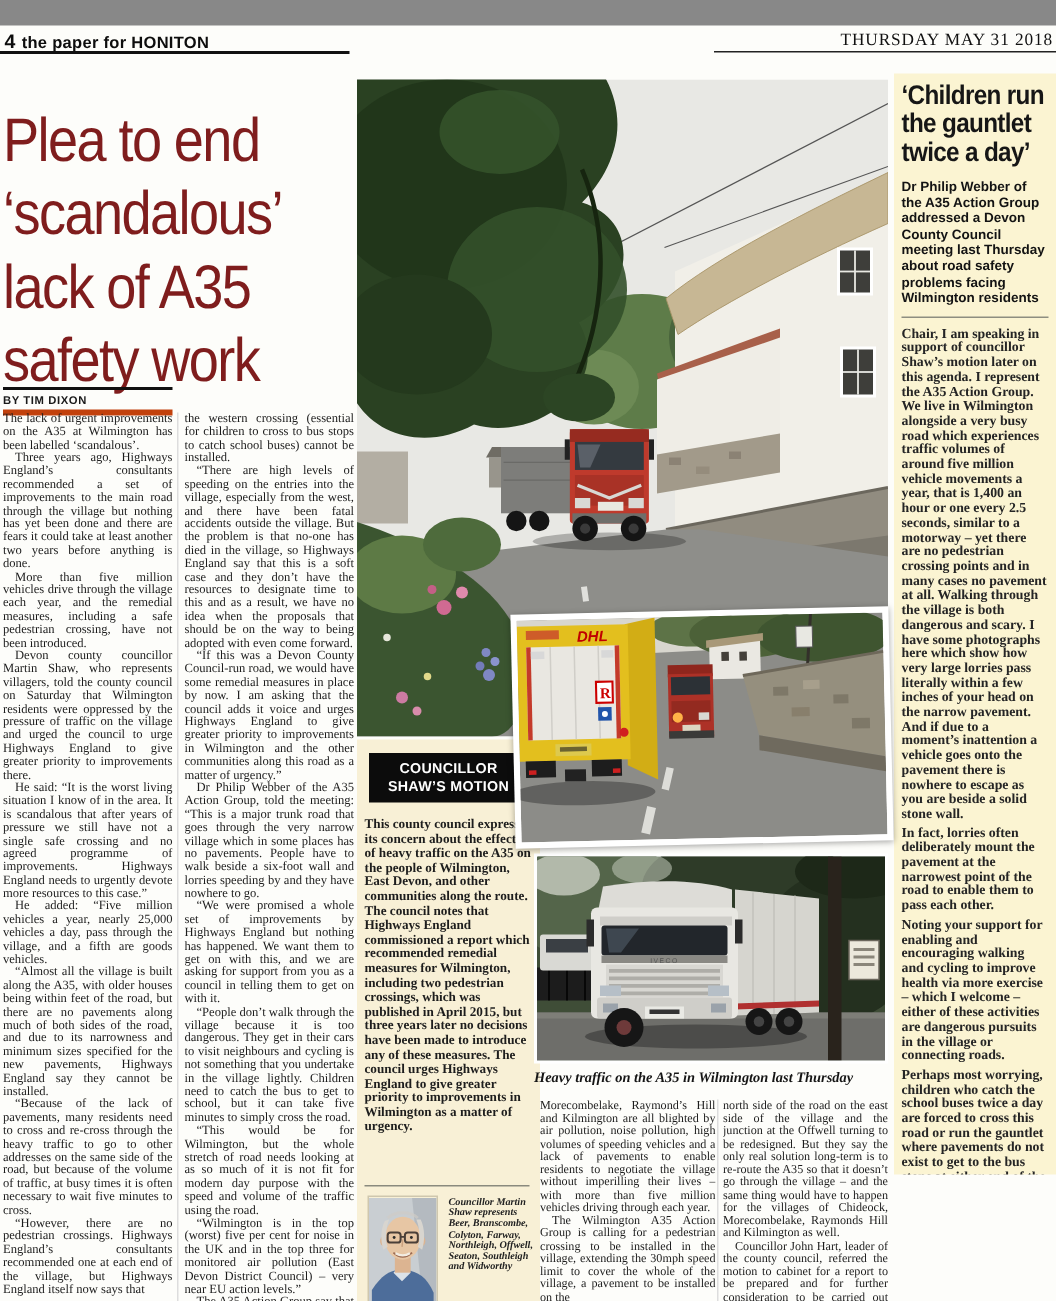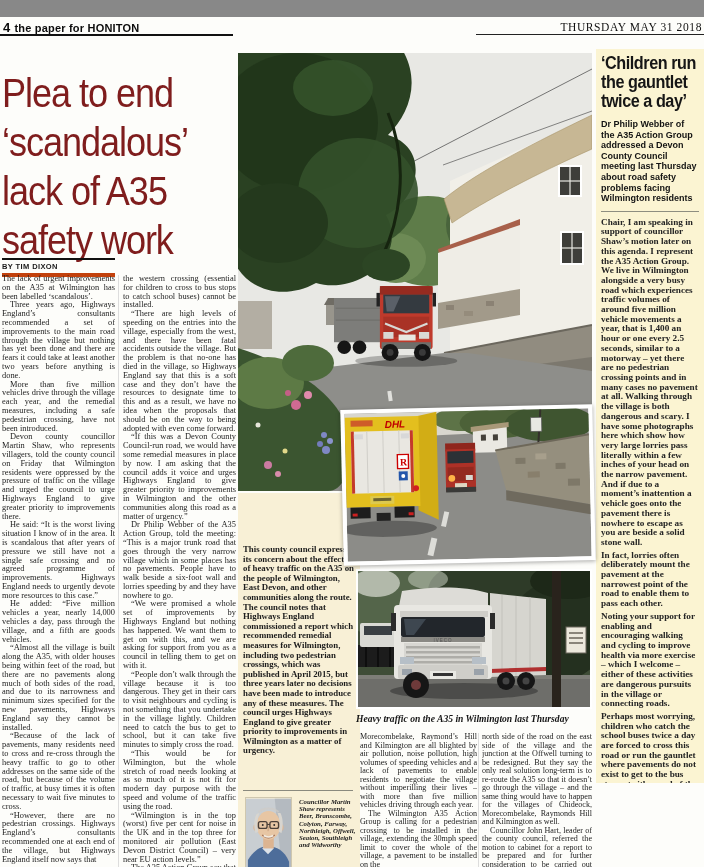--- a/index.html
+++ b/index.html
@@ -74,23 +74,23 @@
       <div>‘scandalous’</div>
       <div>lack of A35</div>
       <div>safety work</div>
     </div>
   <div class="abs byline">BY TIM DIXON</div>
 
   <div class="abs bodycol col1">
       <p>The lack of urgent improvements on the A35 at Wilmington has been labelled ‘scandalous’.</p>
       <p>Three years ago, Highways England’s consultants recommended a set of improvements to the main road through the village but nothing has yet been done and there are fears it could take at least another two years before anything is done.</p>
       <p>More than five million vehicles drive through the village each year, and the remedial measures, including a safe pedestrian crossing, have not been introduced.</p>
-      <p>Devon county councillor Martin Shaw, who represents villagers, told the county council on Friday that Wilmington residents were oppressed by the pressure of traffic on the village and urged the council to urge Highways England to give greater priority to improvements there.</p>
+      <p>Devon county councillor Martin Shaw, who represents villagers, told the county council on Saturday that Wilmington residents were oppressed by the pressure of traffic on the village and urged the council to urge Highways England to give greater priority to improvements there.</p>
       <p>He said: “It is the worst living situation I know of in the area. It is scandalous that after years of pressure we still have not a single safe crossing and no agreed programme of improvements. Highways England needs to urgently devote more resources to this case.”</p>
-      <p>He added: “Five million vehicles a year, nearly 14,000 vehicles a day, pass through the village, and a fifth are goods vehicles.</p>
+      <p>He added: “Five million vehicles a year, nearly 25,000 vehicles a day, pass through the village, and a fifth are goods vehicles.</p>
       <p>“Almost all the village is built along the A35, with older houses being within feet of the road, but there are no pavements along much of both sides of the road, and due to its narrowness and minimum sizes specified for the new pavements, Highways England say they cannot be installed.</p>
       <p>“Because of the lack of pavements, many residents need to cross and re-cross through the heavy traffic to go to other addresses on the same side of the road, but because of the volume of traffic, at busy times it is often necessary to wait five minutes to cross.</p>
       <p>“However, there are no pedestrian crossings. Highways England’s consultants recommended one at each end of the village, but Highways England itself now says that</p>
     </div>
   <div class="abs vrule" style="left:118px;top:258px;height:607px"></div>
   <div class="abs bodycol col2">
       <p>the western crossing (essential for children to cross to bus stops to catch school buses) cannot be installed.</p>
       <p>“There are high levels of speeding on the entries into the village, especially from the west, and there have been fatal accidents outside the village. But the problem is that no-one has died in the village, so Highways England say that this is a soft case and they don’t have the resources to designate time to this and as a result, we have no idea when the proposals that should be on the way to being adopted with even come forward.</p>
       <p>“If this was a Devon County Council-run road, we would have some remedial measures in place by now. I am asking that the council adds it voice and urges Highways England to give greater priority to improvements in Wilmington and the other communities along this road as a matter of urgency.”</p>
       <p>Dr Philip Webber of the A35 Action Group, told the meeting: “This is a major trunk road that goes through the very narrow village which in some places has no pavements. People have to walk beside a six-foot wall and lorries speeding by and they have nowhere to go.</p>
@@ -197,20 +197,21 @@
           <circle cx="88" cy="397" r="4" fill="#7f88c4"></circle>
         <circle cx="30" cy="412" r="4" fill="#cc7ba2"></circle>
           <circle cx="40" cy="421" r="3" fill="#d88cab"></circle>
         <circle cx="20" cy="372" r="2.5" fill="#e6e6da"></circle>
           <circle cx="47" cy="398" r="2.5" fill="#e2d98a"></circle>
       </g>
     </svg>
   </figure>
 
   <div class="abs panel">
+    <div class="abs motion-head">COUNCILLOR SHAW’S MOTION</div>
     <div class="abs motion-body">This county council expresses its concern about the effects of heavy traffic on the A35 on the people of Wilmington, East Devon, and other communities along the route. The council notes that Highways England commissioned a report which recommended remedial measures for Wilmington, including two pedestrian crossings, which was published in April 2015, but three years later no decisions have been made to introduce any of these measures. The council urges Highways England to give greater priority to improvements in Wilmington as a matter of urgency.</div>
     <div class="abs motion-rule"></div>
     <figure class="abs portrait">
       <svg width="45" height="76" viewBox="0 0 47 78">
         <rect width="47" height="78" fill="#c9ced2"></rect>
         <polygon points="30,0 47,0 47,78 38,78" fill="#b4bac0"></polygon>
         <path d="M2,78 L2,64 C10,52 16,50 23,50 C32,50 40,54 45,66 L45,78 Z" fill="#4d6d9a"></path>
         <polygon points="17,52 23,58 29,52 26,49 20,49" fill="#dce2e8"></polygon>
         <rect x="18" y="40" width="11" height="12" fill="#dcb491"></rect>
         <ellipse cx="23.5" cy="28" rx="12.5" ry="15" fill="#e7c6a4"></ellipse>

